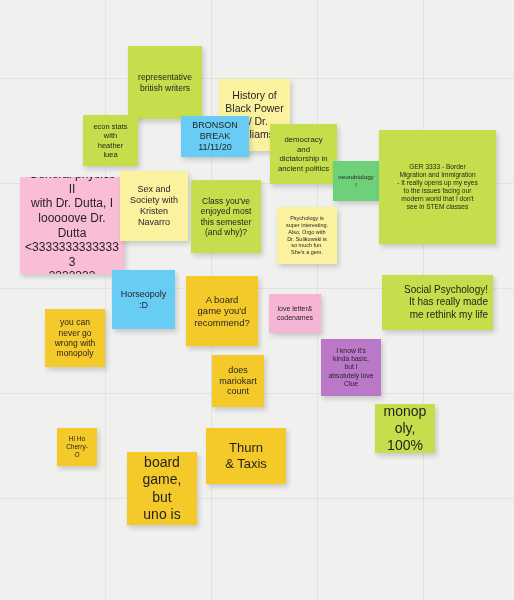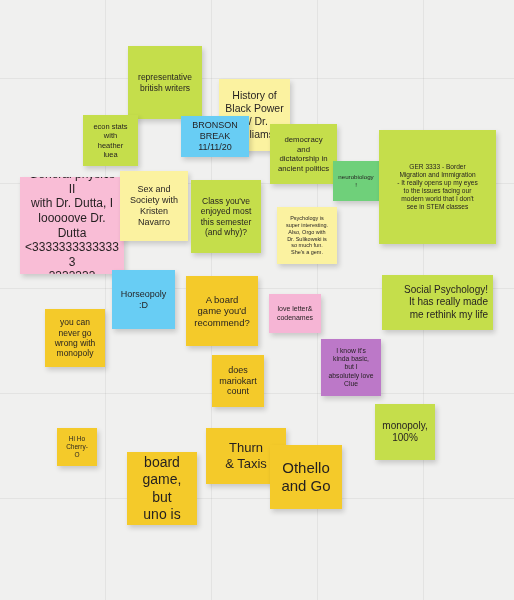--- a/index.html
+++ b/index.html
@@ -145,36 +145,32 @@
 kinda basic,
 but I
 absolutely love
 Clue</span>
     </div>
     <div class="note" style="left: 212px; top: 355px; width: 52px; height: 52px; background: rgb(244, 202, 42); font-size: 9px;">
       <span>does
 mariokart
 count</span>
     </div>
-    <div class="note" style="left: 375px; top: 404px; width: 60px; height: 56px; background: rgb(197, 222, 75); font-size: 10px; justify-content: center;">
+    <div class="note" style="left: 375px; top: 404px; width: 60px; height: 49px; background: rgb(197, 222, 75); font-size: 14px; justify-content: center;">
       <span>monopoly,
 100%</span>
     </div>
     <div class="note" style="left: 57px; top: 428px; width: 40px; height: 38px; background: rgb(244, 202, 42); font-size: 6.5px;">
       <span>Hi Ho
 Cherry-
 O</span>
     </div>
     <div class="note" style="left: 206px; top: 428px; width: 80px; height: 56px; background: rgb(244, 202, 42); font-size: 13px;">
       <span>Thurn
 &amp; Taxis</span>
     </div>
-    <div class="note" style="left: 270px; top: 445px; width: 72px; height: 64px; background: rgb(244, 202, 42); font-size: 15px;">
-      <span>Othello
-and Go</span>
-    </div>
     <div class="note" style="left: 127px; top: 452px; width: 70px; height: 73px; background: rgb(244, 202, 42); font-size: 14px;">
       <span>not a board
 game, but
 uno is
 essential</span>
     </div>
   </div>
 
 </body></html>

